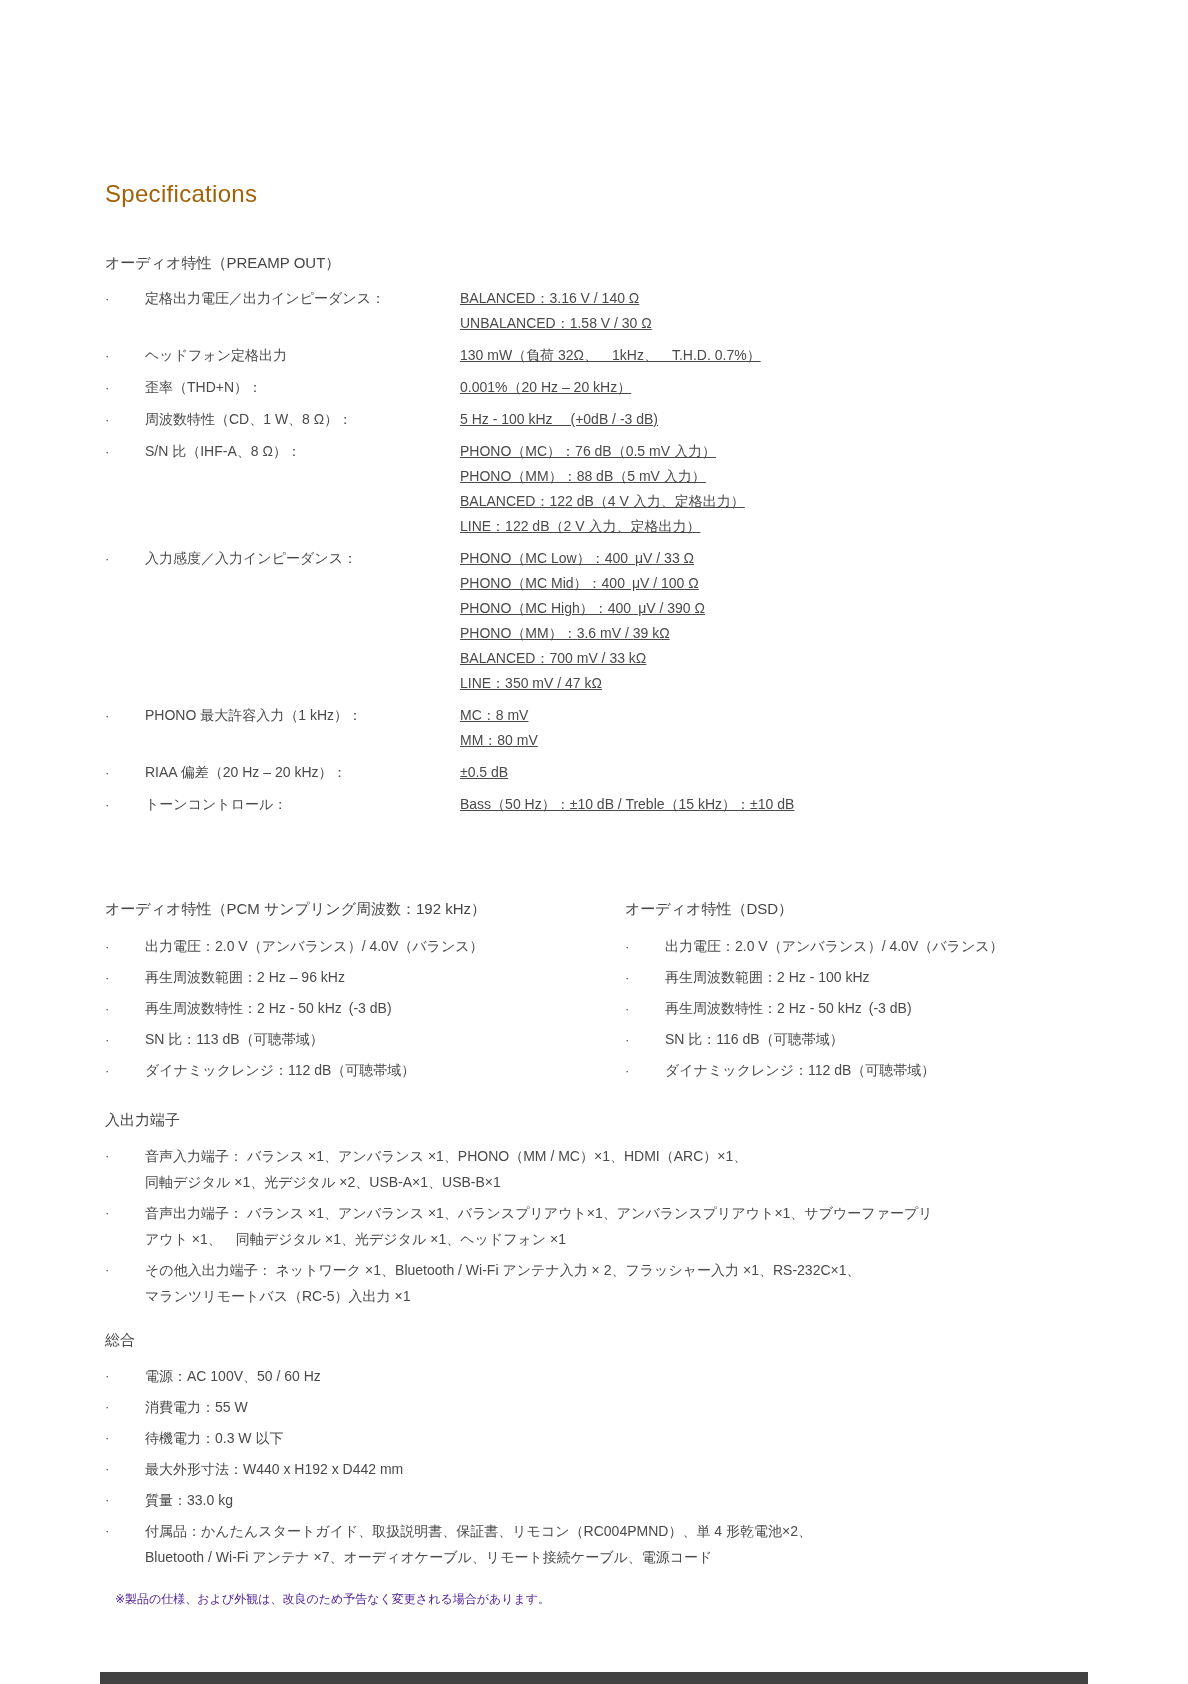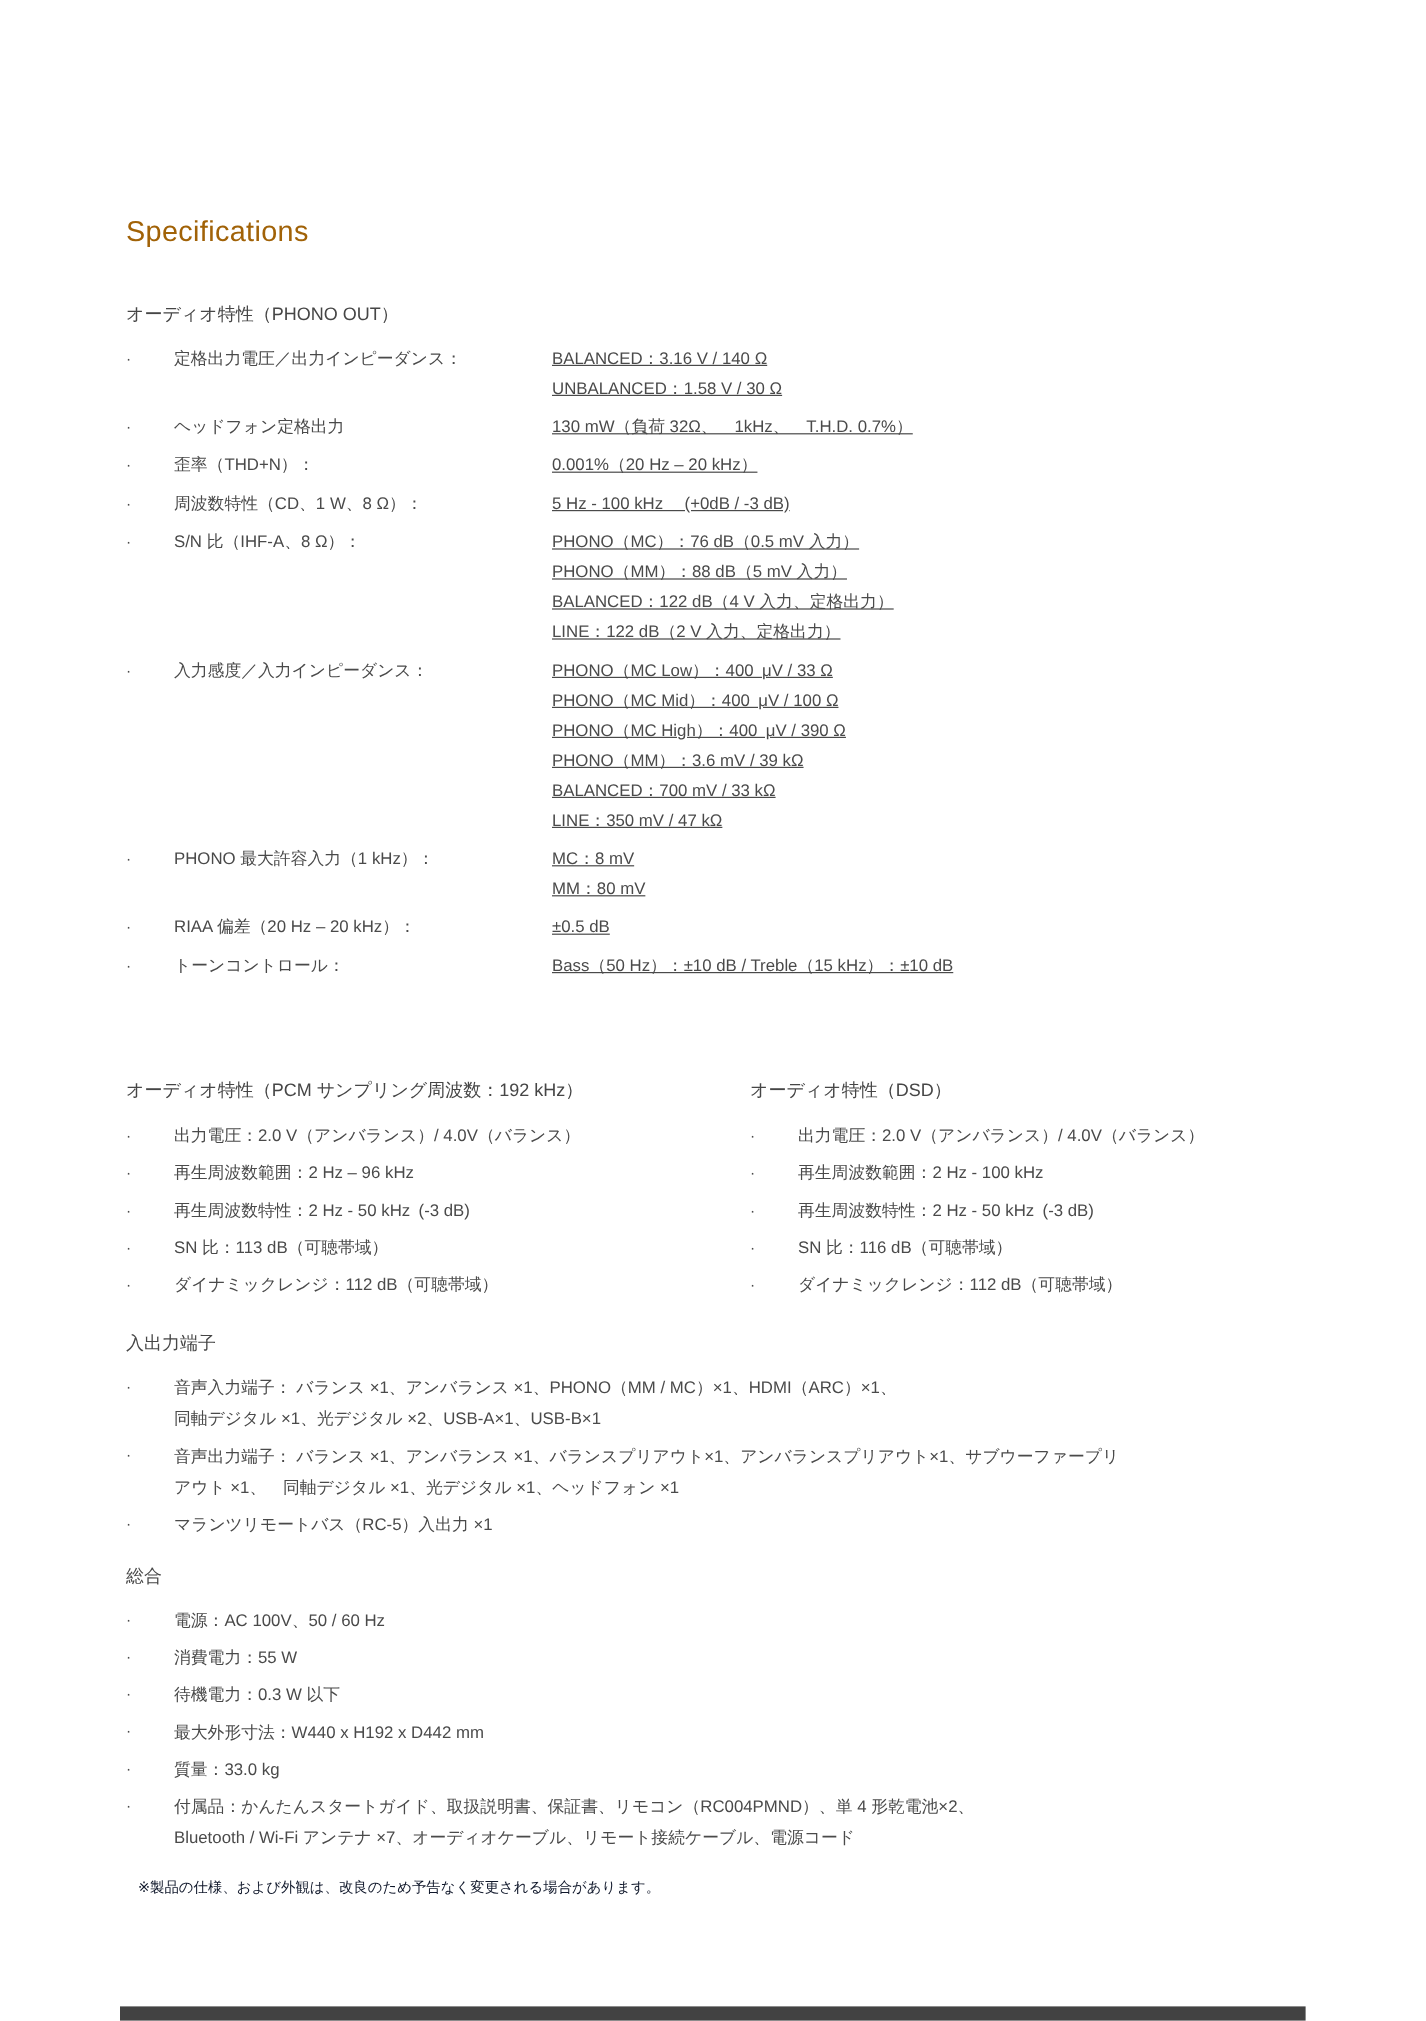--- a/index.html
+++ b/index.html
@@ -32,37 +32,37 @@
   .bullet-item {
     display:grid; grid-template-columns:40px 1fr;
     font-size:14px; line-height:25px; margin-bottom:6px;
   }
   .bullet-item .text div { }
   .col .section-heading { margin-bottom:14px;margin-top:41px; }
   
   .list-section { margin-top:20px; }
   .list-section .bullet-item { margin-bottom:5px; line-height:26px; }
   .footnote {
-    font-size:12px; color:#0f172a;
+    font-size:12px; color:#4c1d95;
     margin:20px 0 0 10px; line-height:18px;
   }
   .bottom-bar {
     position:absolute; bottom:0; left:100px; width:988px; height:12px;
     background:#424242;
   }
 </style>
 </head>
 <body>
 
 <div class="page">
 
   <h1 class="page-title">Specifications</h1>
 
   <div class="section">
-    <div class="section-heading">オーディオ特性（PHONO OUT）</div>
+    <div class="section-heading">オーディオ特性（PREAMP OUT）</div>
     <div id="preamp-rows">
         <div class="spec-row">
     <span class="bullet">·</span>
     <span class="label">定格出力電圧／出力インピーダンス：</span>
     <span class="value">
             <div>BALANCED：3.16 V / 140 Ω</div>
             <div>UNBALANCED：1.58 V / 30 Ω</div>
           </span>
   </div>
         <div class="spec-row">
@@ -219,20 +219,21 @@
         <div class="bullet-item">
     <span class="bullet">·</span>
     <span class="text">
             <div>音声出力端子： バランス ×1、アンバランス ×1、バランスプリアウト×1、アンバランスプリアウト×1、サブウーファープリ</div>
             <div>アウト ×1、　同軸デジタル ×1、光デジタル ×1、ヘッドフォン ×1</div>
           </span>
   </div>
         <div class="bullet-item">
     <span class="bullet">·</span>
     <span class="text">
+            <div>その他入出力端子： ネットワーク ×1、Bluetooth / Wi-Fi アンテナ入力 × 2、フラッシャー入力 ×1、RS-232C×1、</div>
             <div>マランツリモートバス（RC-5）入出力 ×1</div>
           </span>
   </div>
       </div>
   </div>
 
   <div class="list-section">
     <div class="section-heading">総合</div>
     <div id="general-items">
         <div class="bullet-item">

